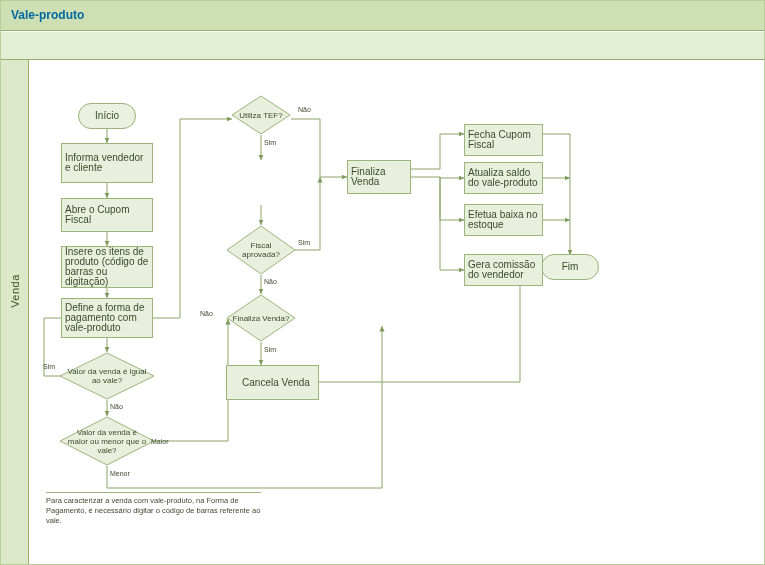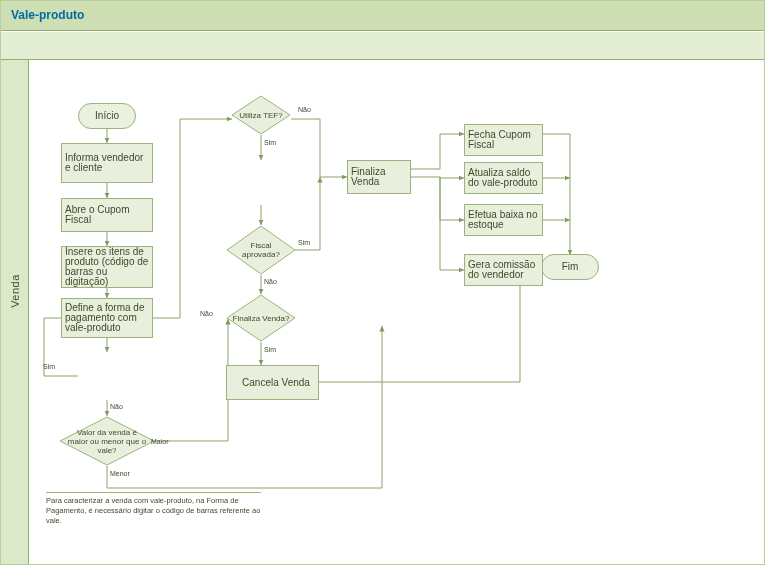--- a/index.html
+++ b/index.html
@@ -246,20 +246,26 @@
     </div>
 
     <div class="node" style="left:31px; top:238px; width:92px; height:40px;">
       <span>Define a forma de pagamento com vale-produto</span>
     </div>
 
     <div class="node" style="left:31px; top:186px; width:92px; height:42px;">
       <span>Insere os itens de produto (código de barras ou digitação)</span>
     </div>
 
+    <div class="diamond-wrap" style="left:29px; top:292px; width:96px; height:48px;">
+      <svg class="diamond-shape" viewBox="0 0 96 48" preserveAspectRatio="none">
+        <polygon points="48,1 95,24 48,47 1,24" fill="#e8efdc" stroke="#9cb47b" stroke-width="1"></polygon>
+      </svg>
+      <div class="diamond-label">Valor da venda é igual ao vale?</div>
+    </div>
 
     <div class="diamond-wrap" style="left:29px; top:356px; width:96px; height:50px;">
       <svg class="diamond-shape" viewBox="0 0 96 50" preserveAspectRatio="none">
         <polygon points="48,1 95,25 48,49 1,25" fill="#e8efdc" stroke="#9cb47b" stroke-width="1"></polygon>
       </svg>
       <div class="diamond-label">Valor da venda é maior ou menor que o vale?</div>
     </div>
 
     <div class="diamond-wrap" style="left:201px; top:35px; width:60px; height:40px;">
       <svg class="diamond-shape" viewBox="0 0 60 40" preserveAspectRatio="none">

